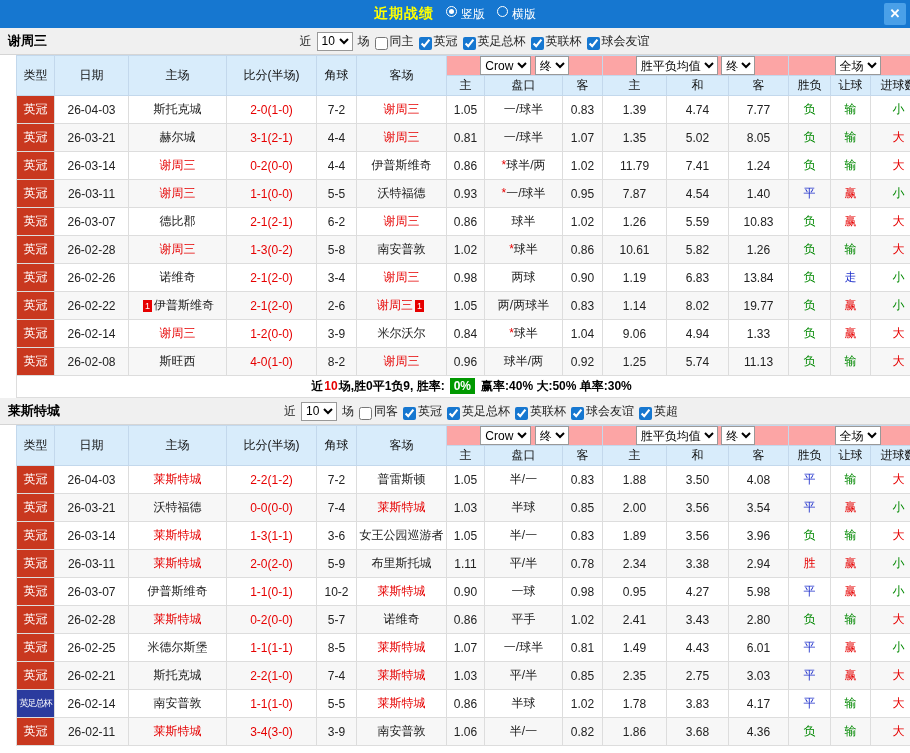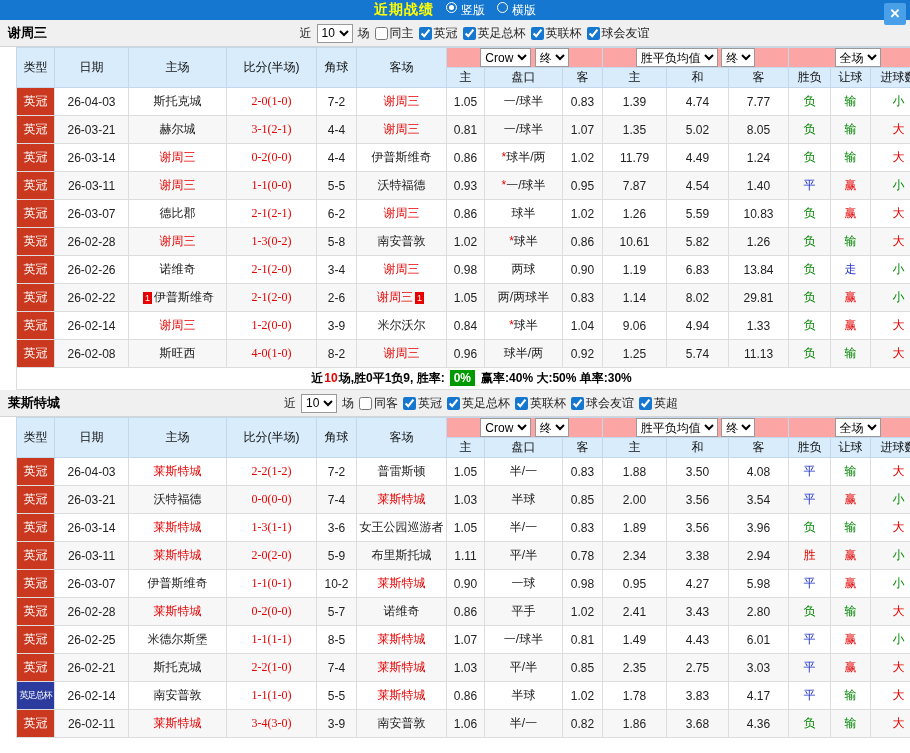--- a/index.html
+++ b/index.html
@@ -2,48 +2,48 @@
 <html style="--topbar: #1677d0; --title-yellow: #ffff00; --header-blue: #d8ecfb; --type-red: #c9381f; --type-blue: #2b3b9e; --red: #e60000; --green: #008800; --blue: #2233cc; --badge-green: #009900;"><head>
 <meta charset="utf-8">
 <style>
   * { margin:0; padding:0; box-sizing:border-box; }
   html,body { width:910px; height:753px; overflow:hidden; }
   body {
     font-family:"Liberation Sans","DejaVu Sans",sans-serif;
     font-size:12px; color:#222; background:#fff;
   }
   
-  .titlebar { height:20px; background:var(--topbar); display:flex; align-items:center; position:relative; }
+  .titlebar { height:28px; background:var(--topbar); display:flex; align-items:center; position:relative; }
   .title-group { margin:0 auto; display:flex; align-items:center; gap:12px; }
   .title { color:var(--title-yellow); font-weight:bold; font-size:14px; letter-spacing:1px; }
   .radio { display:inline-flex; gap:4px; color:#fff; cursor:pointer; font-size:12px; }
   .rdot { width:11px; height:11px; border:1px solid #fff; border-radius:50%; display:inline-block; position:relative; }
   .rdot.selected::after { content:""; position:absolute; inset:2px; background:#fff; border-radius:50%; }
   .close-btn { position:absolute; right:4px; top:3px; width:22px; height:22px; background:#4aa0e8;
     color:#fff; border:none; font-size:13px; font-weight:bold; line-height:20px; text-align:center;
     cursor:pointer; border-radius:2px; }
   
   .section-bar { height:27px; background:#f0f0f0; border-bottom:1px solid #d5d5d5;
     display:flex; align-items:center; padding:0 8px; }
   .team-name { font-weight:bold; font-size:13px; color:#000; }
   .controls { margin:0 auto; display:flex; align-items:center; gap:5px; }
-  .chk { display:inline-flex; align-items:center; gap:2px; cursor:pointer; }
+  .chk { display:inline-flex; align-items:flex-end; gap:2px; cursor:pointer; }
   .chk input { width:13px; height:13px; accent-color:var(--topbar); margin:0; }
   select { font-size:12px; height:19px; border:1px solid #999; background:#fff; }
   
   table { width:910px; border-collapse:collapse; table-layout:fixed;margin-left:16px; }
   th,td { border:1px solid #ddd; text-align:center; padding:0 1px; overflow:hidden; white-space:nowrap; }
   thead th { background:var(--header-blue); font-weight:normal; height:20px; border-color:#c3d8ec; color:#111; }
   thead th.ddrow { background:#fca5a5; }
   tbody td { height:28px; }
   tbody tr:nth-child(even) { background:#f7f7f7; }
   td.type-cell { color:#fff; padding:0; }
   td.type-red { background:var(--type-red); }
   td.type-blue { background:var(--type-blue); font-size:9px; letter-spacing:-1px; }
-  td.score { color:var(--red);font-family:Liberation Serif, serif; }
+  td.score { color:var(--red); }
   .tname { color:#222; }
   .tname.focus { color:var(--red); }
   .c-red { color:var(--red); }
   .c-green { color:var(--green); }
   .c-blue { color:var(--blue); }
   .star { color:var(--red); }
   .badge { background:var(--red); color:#fff; font-size:9px; line-height:12px; padding:0 2px; margin:0 2px;
     display:inline-block; vertical-align:middle; }
   .badge:empty { display:none; }
   td.summary { height:22px; background:#fff; color:#000;font-weight:bold; }
@@ -189,21 +189,21 @@
     <td class="type-cell type-red">英冠</td>
     <td>26-03-14</td>
     <td class="team home"><span class="tname focus">谢周三</span></td>
     <td class="score">0-2(0-0)</td>
     <td>4-4</td>
     <td class="team away"><span class="tname">伊普斯维奇</span></td>
     <td>0.86</td>
     <td class="handicap"><span class="star">*</span><span>球半/两</span></td>
     <td>1.02</td>
     <td>11.79</td>
-    <td>4.49</td>
+    <td>7.41</td>
     <td>1.24</td>
     <td class="res c-green">负</td>
     <td class="res c-green">输</td>
     <td class="res c-red">大</td>
   </tr>
         <tr class="match-row">
     <td class="type-cell type-red">英冠</td>
     <td>26-03-11</td>
     <td class="team home"><span class="tname focus">谢周三</span></td>
     <td class="score">1-1(0-0)</td>
@@ -275,21 +275,21 @@
     <td>26-02-22</td>
     <td class="team home"><span class="badge">1</span><span class="tname">伊普斯维奇</span></td>
     <td class="score">2-1(2-0)</td>
     <td>2-6</td>
     <td class="team away"><span class="tname focus">谢周三</span><span class="badge">1</span></td>
     <td>1.05</td>
     <td class="handicap"><span class="star"></span><span>两/两球半</span></td>
     <td>0.83</td>
     <td>1.14</td>
     <td>8.02</td>
-    <td>29.81</td>
+    <td>19.77</td>
     <td class="res c-green">负</td>
     <td class="res c-red">赢</td>
     <td class="res c-green">小</td>
   </tr>
         <tr class="match-row">
     <td class="type-cell type-red">英冠</td>
     <td>26-02-14</td>
     <td class="team home"><span class="tname focus">谢周三</span></td>
     <td class="score">1-2(0-0)</td>
     <td>3-9</td>

